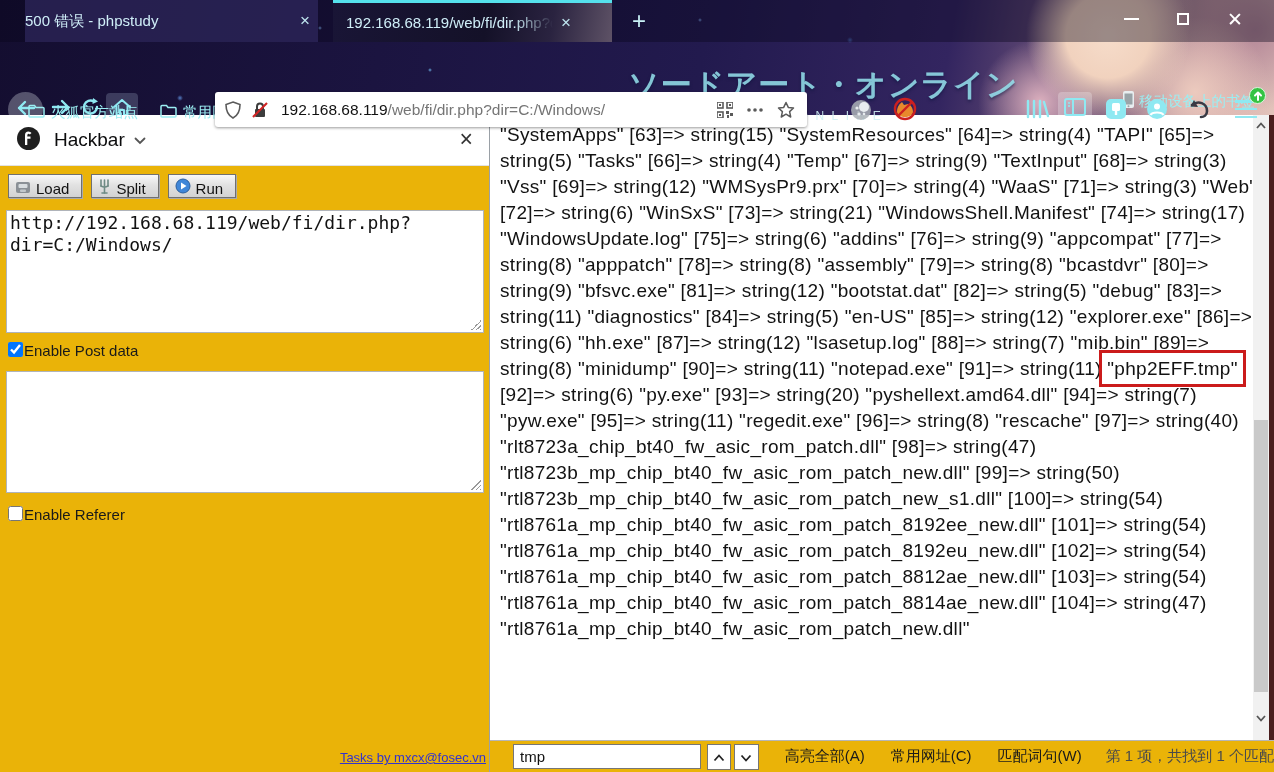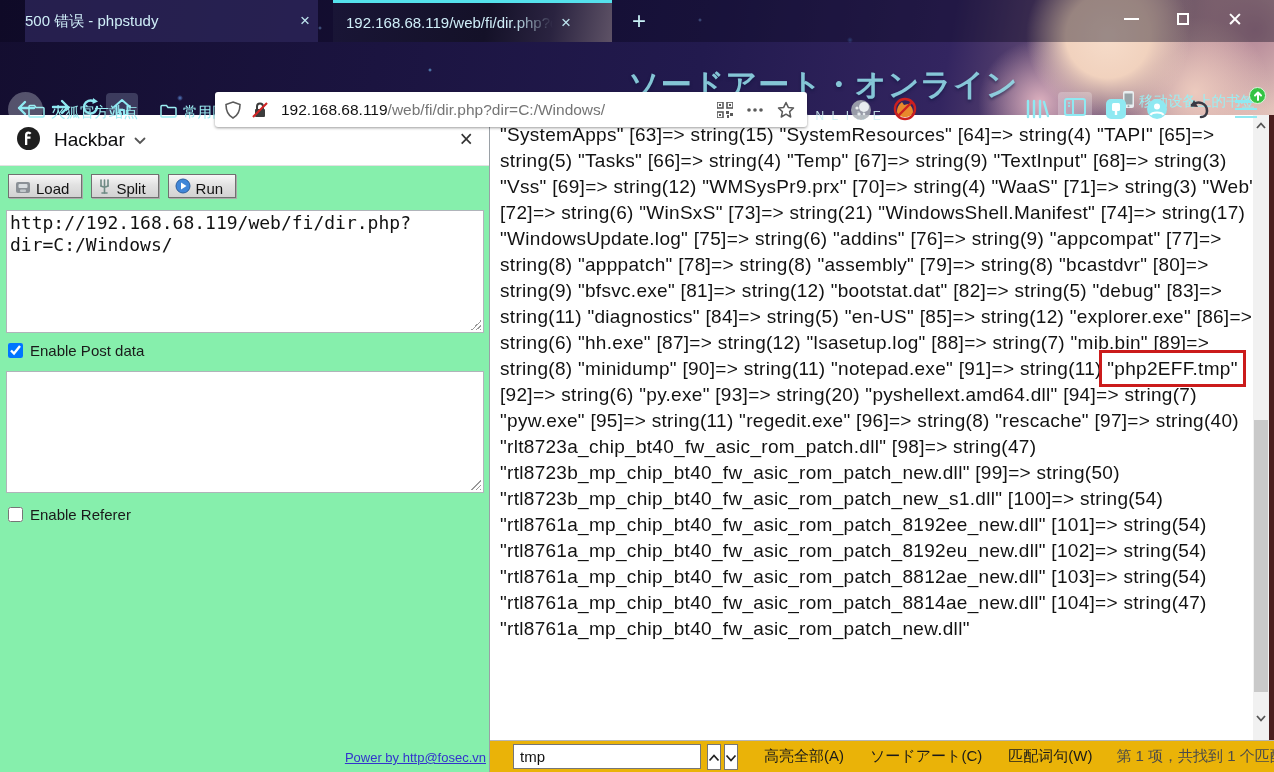--- a/index.html
+++ b/index.html
@@ -77,21 +77,21 @@
   .sao-jp { font-size:31px; font-weight:bold; letter-spacing:1px; color:rgba(150,228,238,.85); text-shadow:0 2px 3px rgba(10,20,60,.5); }
   .sao-en { margin-top:3px; padding-left:20px; font-size:12px; letter-spacing:7.5px; color:rgba(208,240,245,.9); }
 
   
   .bookmarks { position:absolute; left:0; top:90px; width:1274px; height:25px; z-index:2; }
   .bm-item { position:absolute; top:1px; display:flex; align-items:center; gap:6px; color:#9beef2; font-size:14.5px;margin-top:12px; }
   .bm-1 { left:28px; } .bm-2 { left:160px; }
   .bm-mobile { position:absolute; left:1122px; top:0; display:flex; align-items:center; gap:4px; color:#9beef2; font-size:14.5px; }
 
   
-  .sidebar { position:absolute; left:0; top:115px; width:490px; height:657px; background:#86efac; border-right:1px solid #9aa0a6; }
+  .sidebar { position:absolute; left:0; top:115px; width:490px; height:657px; background:#eab308; border-right:1px solid #9aa0a6; }
   .sb-header { height:51px; background:#fff; border-bottom:1px solid #e2e2e2; display:flex; align-items:center; padding-left:16px; position:relative; }
   .sb-title { font-size:19px; color:#0c0c0d; margin-left:13px; }
   .sb-chev { margin-left:9px; }
   .sb-close { position:absolute; right:16px; top:11px; font-size:23px; color:#333; line-height:26px; }
   .menu-row { margin:16px 0 0 8px; display:flex; gap:8px; }
   .menu-btn { background:#fff; border:1px solid #8f8f8f; height:28px; padding:0 10px; display:flex; align-items:center; gap:7px;
               font-size:15px; font-weight:bold; color:#1a1a1a; }
   .caret-down { width:0; height:0; border-left:7px solid transparent; border-right:7px solid transparent; border-top:8px solid #2e78c8; }
   .action-row { margin:8px 0 0 8px; display:flex; gap:9px; }
   .action-btn { height:24px; padding:0 12px 0 6px; display:flex; align-items:flex-end; gap:5px; font-size:15px; color:#111;
@@ -99,21 +99,21 @@
   .sb-ta { display:block; margin:12px 0 0 6px; width:478px; background:#fff; border:1px solid #b0b4ba; resize:none;
            font-family:"DejaVu Sans Mono", monospace; font-size:18px; line-height:22px; padding:1px 3px; color:#111;
            overflow:hidden; position:relative; }
   .ta-url { height:123px; }
   .ta-post { height:122px; }
   .ta-wrap { position:relative; }
   .grip { position:absolute; right:8px; width:10px; height:10px;
           background:
            linear-gradient(135deg, transparent 0 50%, #9a9a9a 50% 58%, transparent 58% 72%, #9a9a9a 72% 80%, transparent 80% 94%, #9a9a9a 94%);
         }
-  .chk-row { margin:9px 0 0 8px; display:flex; align-items:center; gap:7px; font-size:15px; color:#1a1a1a; }
+  .chk-row { margin:9px 0 0 8px; display:flex; align-items:flex-start; gap:1px; font-size:15px; color:#1a1a1a; }
   .chk-row input { width:15px; height:15px; }
   .chk-row.second { margin-top:13px; }
   .sb-footer { position:absolute; bottom:7px; right:3px; font-size:13px; }
   .sb-footer a { color:#3333cc; text-decoration:underline; }
 
   
   .main { position:absolute; left:490px; top:115px; width:784px; height:625px; background:#fff; overflow:hidden; }
   .partial-line { margin:0 10px; height:7px; overflow:hidden; }
   .partial-line span { display:block; margin-top:-19px; }
   .dump, .partial-line { font-family:"Liberation Sans", sans-serif; font-size:19px; line-height:26px; color:#121212; letter-spacing:.3px; }
@@ -412,21 +412,21 @@
       <textarea class="sb-ta ta-post" spellcheck="false" style=""></textarea>
       <span class="grip" style="bottom:3px"></span>
     </div>
 
     <div class="chk-row second">
       <input type="checkbox" style="">
       <span>Enable Referer</span>
     </div>
 
     <div class="sb-footer">
-      <a href="#">Power by http@fosec.vn</a>
+      <a href="#">Tasks by mxcx@fosec.vn</a>
     </div>
   </div>
 
   <div class="main">
     <div class="partial-line">
       <span>"System32" [62]=&gt; string(10)</span>
     </div>
     <div class="dump"><span>"SystemApps" [63]=&gt; string(15) "SystemResources" [64]=&gt; string(4) "TAPI" [65]=&gt; string(5) "Tasks" [66]=&gt; string(4) "Temp" [67]=&gt; string(9) "TextInput" [68]=&gt; string(3) "Vss" [69]=&gt; string(12) "WMSysPr9.prx" [70]=&gt; string(4) "WaaS" [71]=&gt; string(3) "Web" [72]=&gt; string(6) "WinSxS" [73]=&gt; string(21) "WindowsShell.Manifest" [74]=&gt; string(17) "WindowsUpdate.log" [75]=&gt; string(6) "addins" [76]=&gt; string(9) "appcompat" [77]=&gt; string(8) "apppatch" [78]=&gt; string(8) "assembly" [79]=&gt; string(8) "bcastdvr" [80]=&gt; string(9) "bfsvc.exe" [81]=&gt; string(12) "bootstat.dat" [82]=&gt; string(5) "debug" [83]=&gt; string(11) "diagnostics" [84]=&gt; string(5) "en-US" [85]=&gt; string(12) "explorer.exe" [86]=&gt; string(6) "hh.exe" [87]=&gt; string(12) "lsasetup.log" [88]=&gt; string(7) "mib.bin" [89]=&gt; string(8) "minidump" [90]=&gt; string(11) "notepad.exe" [91]=&gt; string(11) </span><span class="hl-box">"php2EFF.tmp"</span><span> [92]=&gt; string(6) "py.exe" [93]=&gt; string(20) "pyshellext.amd64.dll" [94]=&gt; string(7) "pyw.exe" [95]=&gt; string(11) "regedit.exe" [96]=&gt; string(8) "rescache" [97]=&gt; string(40) "rlt8723a_chip_bt40_fw_asic_rom_patch.dll" [98]=&gt; string(47) "rtl8723b_mp_chip_bt40_fw_asic_rom_patch_new.dll" [99]=&gt; string(50) "rtl8723b_mp_chip_bt40_fw_asic_rom_patch_new_s1.dll" [100]=&gt; string(54) "rtl8761a_mp_chip_bt40_fw_asic_rom_patch_8192ee_new.dll" [101]=&gt; string(54) "rtl8761a_mp_chip_bt40_fw_asic_rom_patch_8192eu_new.dll" [102]=&gt; string(54) "rtl8761a_mp_chip_bt40_fw_asic_rom_patch_8812ae_new.dll" [103]=&gt; string(54) "rtl8761a_mp_chip_bt40_fw_asic_rom_patch_8814ae_new.dll" [104]=&gt; string(47) "rtl8761a_mp_chip_bt40_fw_asic_rom_patch_new.dll"</span></div>
   </div>
 
@@ -455,18 +455,18 @@
       </span>
     </div>
     <div class="find-btn next">
       <span>
         <svg width="12" height="8" viewBox="0 0 12 8">
             <path d="M1.5 1.5 L6 6.5 L10.5 1.5" stroke="#222" stroke-width="1.8" fill="none"></path>
           </svg>
       </span>
     </div>
     <span class="find-toggle">高亮全部(A)</span>
-    <span class="find-toggle">ソードアート(C)</span>
+    <span class="find-toggle">常用网址(C)</span>
     <span class="find-toggle">匹配词句(W)</span>
     <span class="find-status">第 1 项，共找到 1 个匹配</span>
   </div>
 
 </div>
 
 </body></html>

